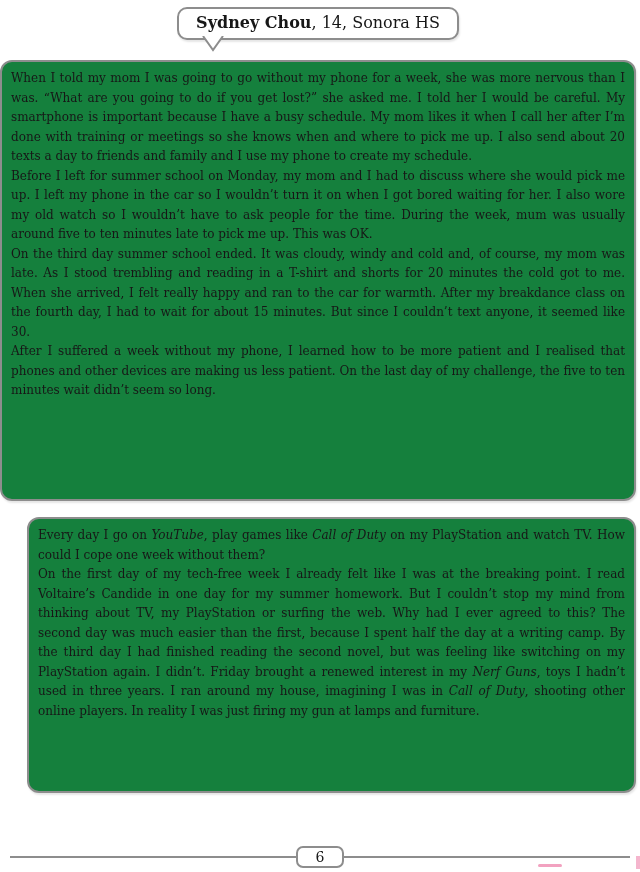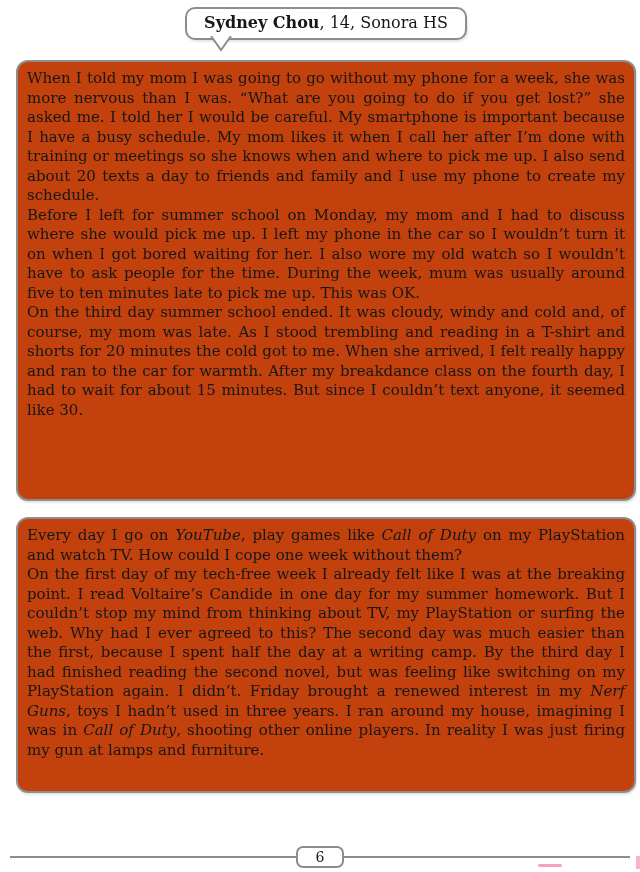--- a/index.html
+++ b/index.html
@@ -13,21 +13,21 @@
   body{
     width:640px;height:872px;
     background:var(--background);
     font-family:"DejaVu Serif", serif;
     color:var(--text-color);
   }
   .page{
     position:relative;
     width:640px;height:872px;
     overflow:hidden;
-    padding:7px 4px 0 16px;
+    padding:7px 4px 0 0;
     background:var(--background);
   }
   .bubble-row{
     display:flex;
     justify-content:center;
     position:relative;
     margin-bottom:20px;
   }
   .bubble{
     position:relative;
@@ -43,31 +43,31 @@
   .bubble b{font-weight:bold;}
   .bubble-tail{
     position:absolute;
     left:22px;
     top:calc(100% - 2px);
     width:24px;height:16px;
   }
   .textbox{
     border:2px solid var(--border-color);
     border-radius:12px;
-    background:#c2410c;
+    background:#15803d;
     padding:7px 9px 8px 9px;
-    font-size:15px;
+    font-size:12px;
     line-height:19.5px;
     text-align:justify;
     box-shadow:1px 2px 2px rgba(0,0,0,0.10);
   }
   .textbox p{margin:0;}
   .textbox em{font-style:italic;}
   #textbox-1{min-height:441px;}
-  #textbox-2{min-height:276px;}
+  #textbox-2{min-height:276px;margin-left:27px;}
   .passage-gap{height:16px;}
   .footer{
     position:absolute;
     left:0;right:0;bottom:3px;
     height:24px;
   }
   .footer-rule{
     position:absolute;
     left:10px;right:10px;top:11px;
     border-top:2px solid var(--border-color);
@@ -111,20 +111,21 @@
         <svg class="bubble-tail" viewBox="0 0 24 16" aria-hidden="true">
           <polygon points="2,0 22,0 12,14" fill="#ffffff"></polygon>
           <path d="M2,0 L12,14 L22,0" fill="none" style="stroke:var(--border-color,#8d8d8d)" stroke-width="2"></path>
         </svg>
       </div>
     </div>
     <div class="textbox" id="textbox-1">
         <p><span>When I told my mom I was going to go without my phone for a week, she was more nervous than I was. “What are you going to do if you get lost?” she asked me. I told her I would be careful. My smartphone is important because I have a busy schedule. My mom likes it when I call her after I’m done with training or meetings so she knows when and where to pick me up. I also send about 20 texts a day to friends and family and I use my phone to create my schedule.</span></p>
         <p><span>Before I left for summer school on Monday, my mom and I had to discuss where she would pick me up. I left my phone in the car so I wouldn’t turn it on when I got bored waiting for her. I also wore my old watch so I wouldn’t have to ask people for the time. During the week, mum was usually around five to ten minutes late to pick me up. This was OK.</span></p>
         <p><span>On the third day summer school ended. It was cloudy, windy and cold and, of course, my mom was late. As I stood trembling and reading in a T-shirt and shorts for 20 minutes the cold got to me. When she arrived, I felt really happy and ran to the car for warmth. After my breakdance class on the fourth day, I had to wait for about 15 minutes. But since I couldn’t text anyone, it seemed like 30.</span></p>
+        <p><span>After I suffered a week without my phone, I learned how to be more patient and I realised that phones and other devices are making us less patient. On the last day of my challenge, the five to ten minutes wait didn’t seem so long.</span></p>
       </div>
   </section>
 
   <div class="passage-gap"></div>
 
   <section>
     <div class="textbox" id="textbox-2">
         <p><span>Every day I go on </span><em>YouTube</em><span>, play games like </span><em>Call of Duty</em><span> on my PlayStation and watch TV. How could I cope one week without them?</span></p>
         <p><span>On the first day of my tech-free week I already felt like I was at the breaking point. I read Voltaire’s Candide in one day for my summer homework. But I couldn’t stop my mind from thinking about TV, my PlayStation or surfing the web. Why had I ever agreed to this? The second day was much easier than the first, because I spent half the day at a writing camp. By the third day I had finished reading the second novel, but was feeling like switching on my PlayStation again. I didn’t. Friday brought a renewed interest in my </span><em>Nerf Guns</em><span>, toys I hadn’t used in three years. I ran around my house, imagining I was in </span><em>Call of Duty</em><span>, shooting other online players. In reality I was just firing my gun at lamps and furniture.</span></p>
       </div>

